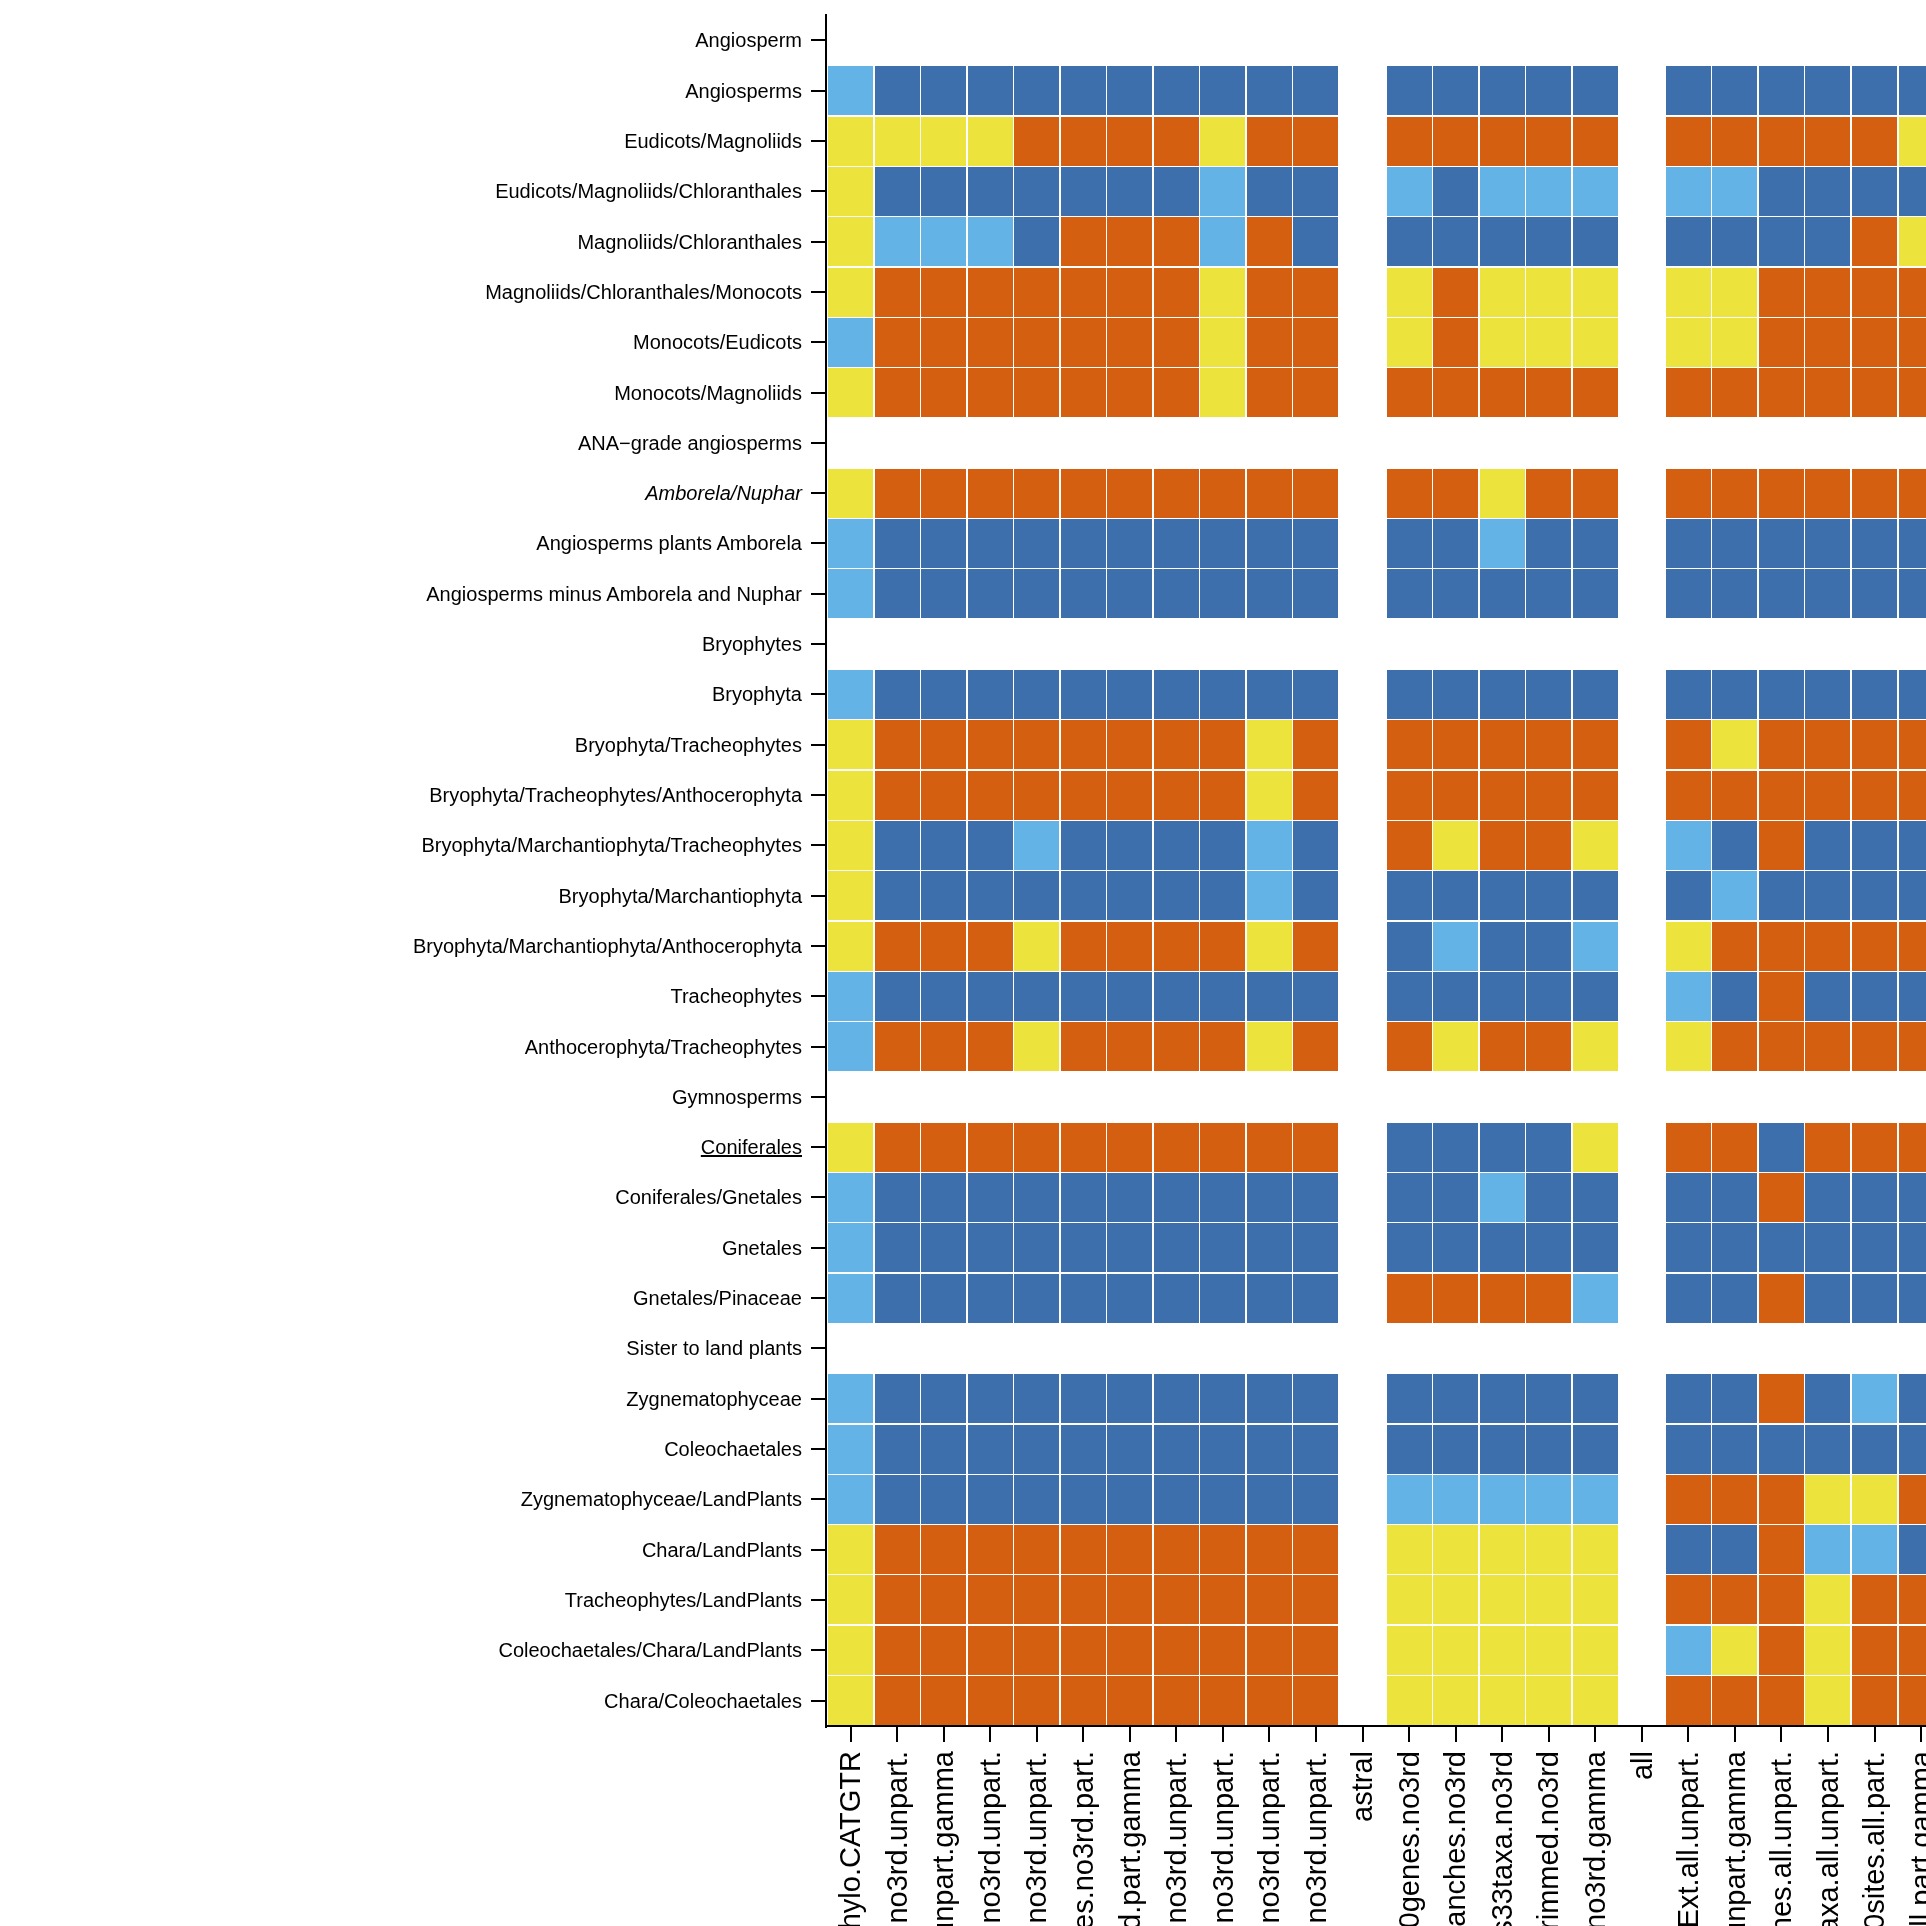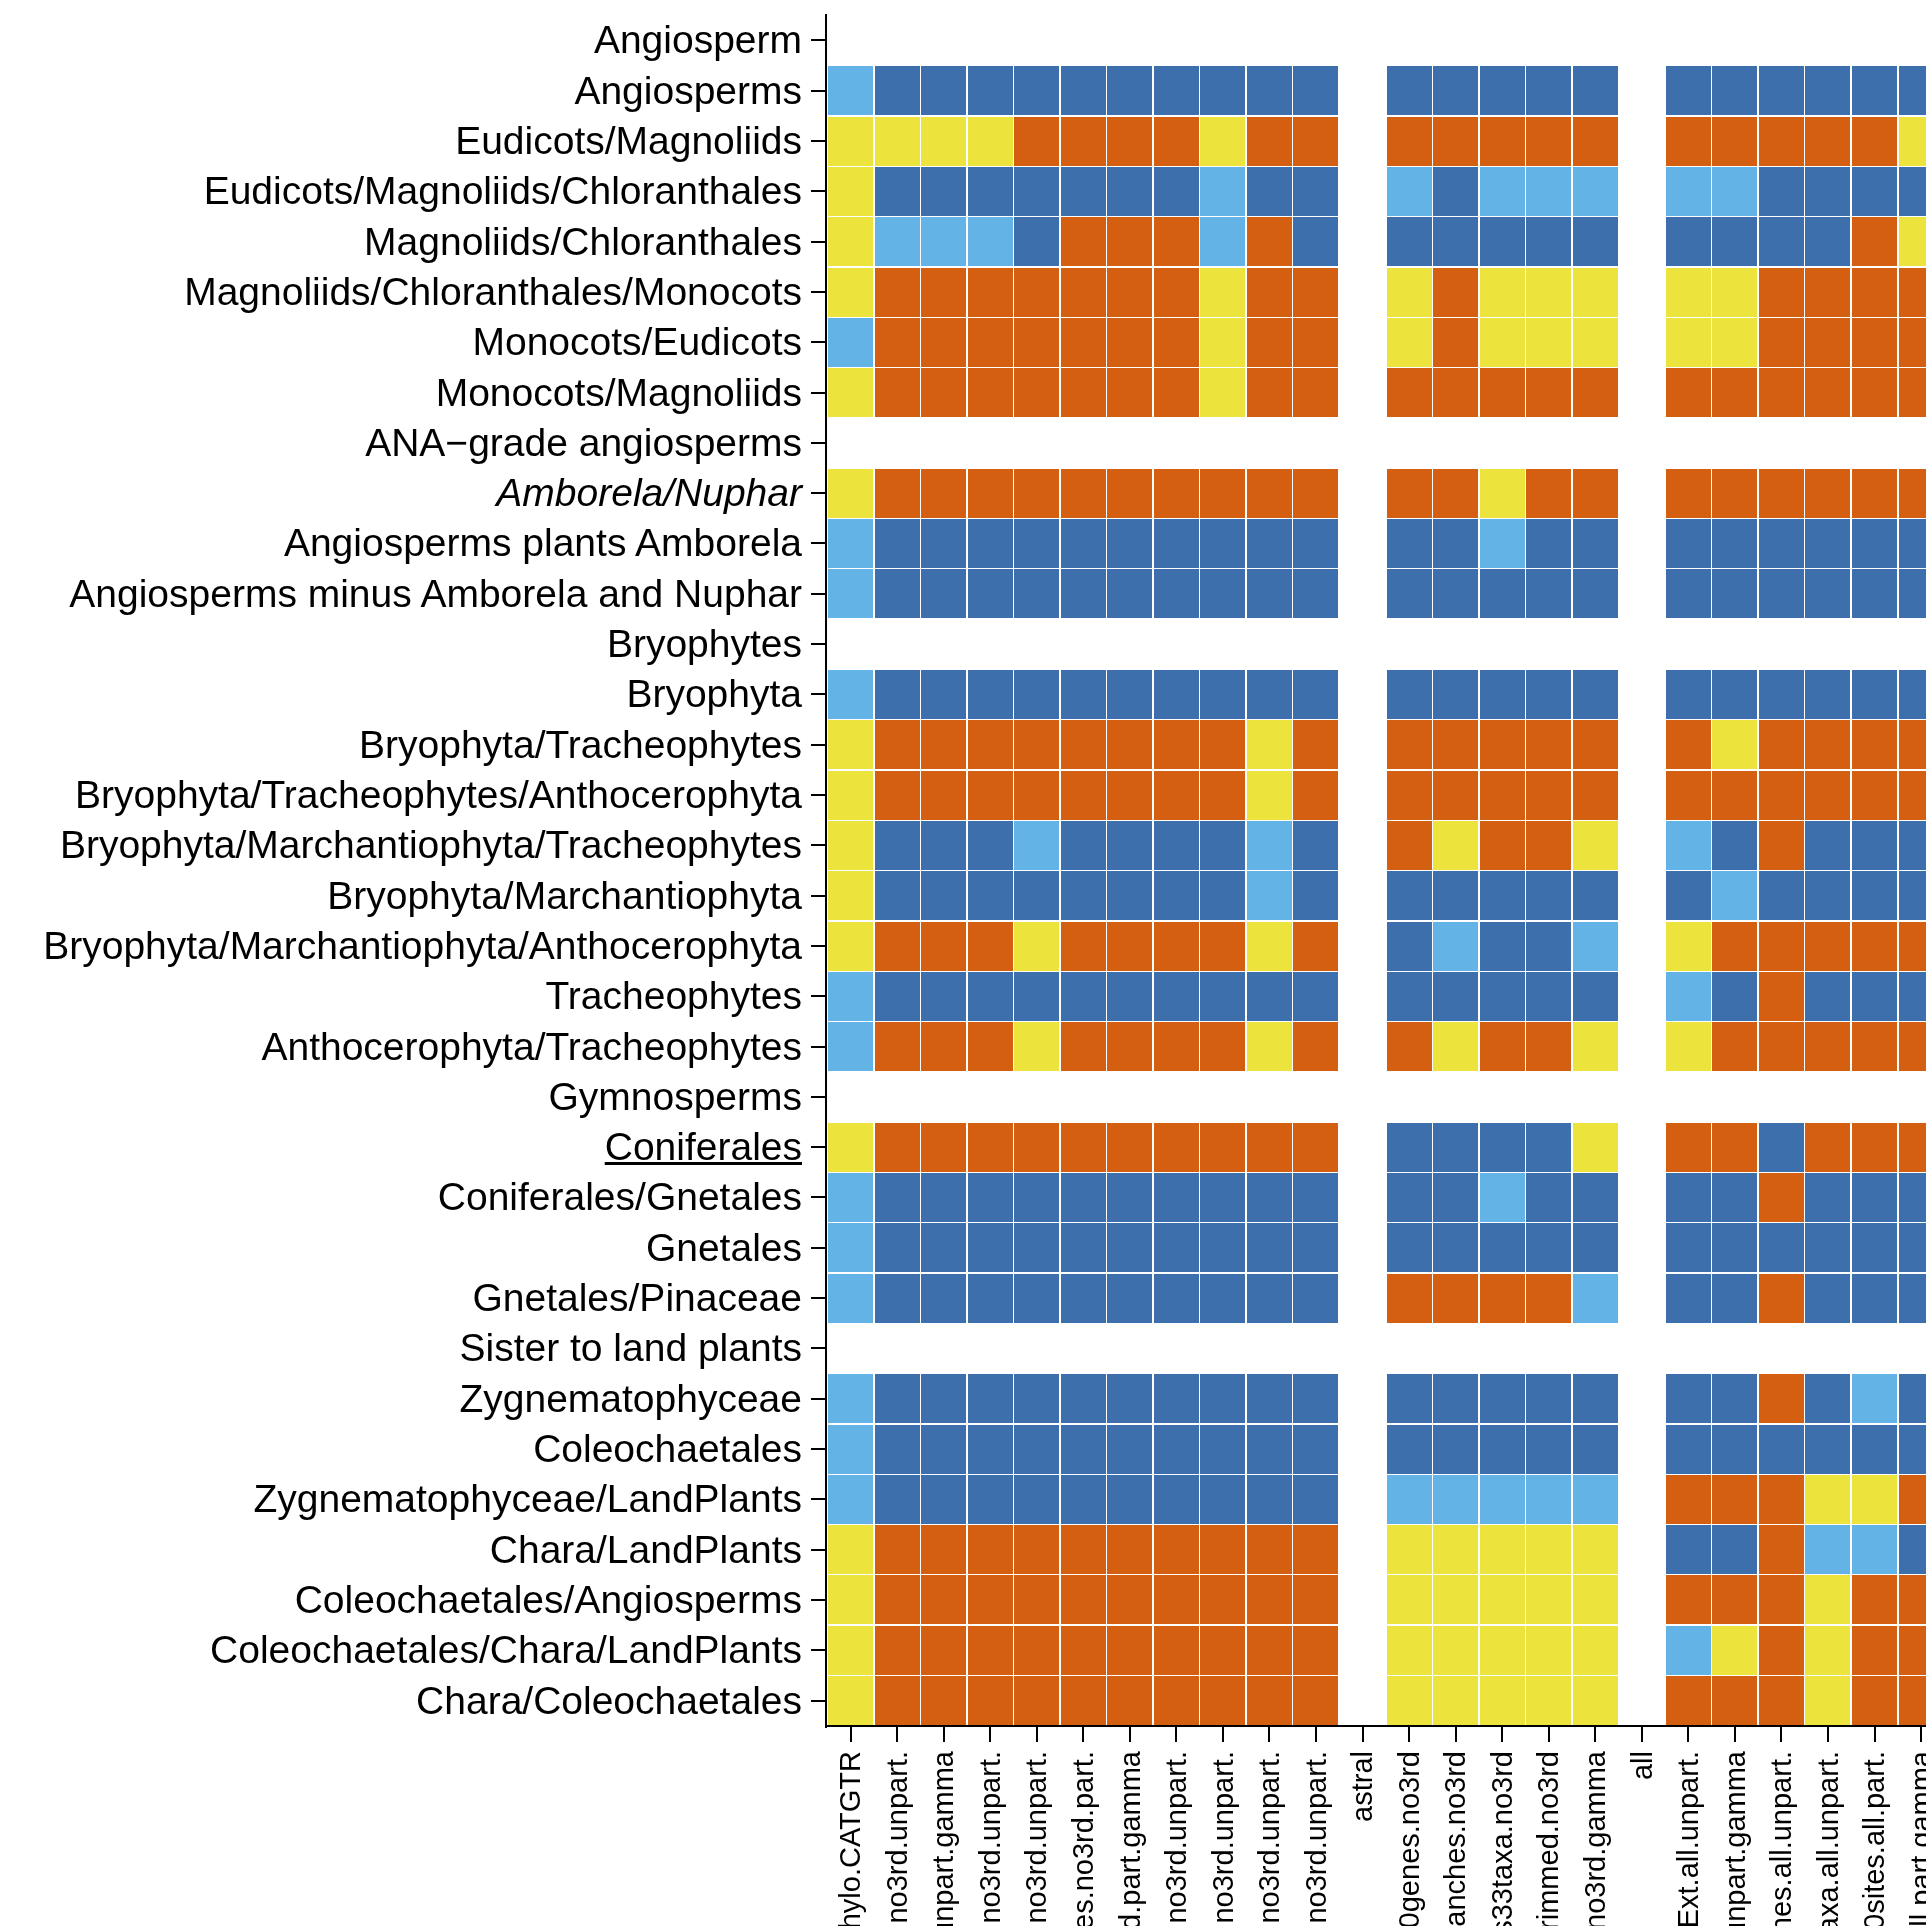--- a/index.html
+++ b/index.html
@@ -1,18 +1,18 @@
 <!DOCTYPE html>
 <html style="font-size:6.2px"><head>
 <meta charset="utf-8">
 <style>
   html,body{margin:0;padding:0;background:#ffffff;}
   .page{position:relative;width:2427px;height:2774px;background:#ffffff;
         font-family:"Liberation Sans",sans-serif;color:#000;overflow:hidden;}
-  .ylab{position:absolute;left:0;width:802px;text-align:right;font-size:39px;
+  .ylab{position:absolute;left:0;width:802px;text-align:right;font-size:20px;
         white-space:nowrap;color:#000;}
   .ytick{position:absolute;width:14px;height:2.3px;background:#000;left:811px;}
   .xtick{position:absolute;width:2.3px;height:14.6px;background:#000;top:1727px;}
   .yaxis-line{position:absolute;left:825px;top:14px;width:2.3px;height:1714px;background:#000;}
   .xaxis-line{position:absolute;left:825px;top:1725px;width:1586px;height:2.3px;background:#000;}
   .cell{position:absolute;}
   .xlab-wrap{position:absolute;width:0;height:0;}
   .xlab-wrap span{position:absolute;top:0;right:0;display:block;white-space:nowrap;
         font-size:29px;line-height:31px;transform-origin:100% 0;transform:rotate(-90deg);}
 </style>
@@ -45,21 +45,21 @@
       <div class="ylab" style="top: 1072px; height: 50px; line-height: 50px;">Gymnosperms</div>
       <div class="ylab" style="top: 1122px; height: 50px; line-height: 50px; text-decoration: underline;">Coniferales</div>
       <div class="ylab" style="top: 1172px; height: 50px; line-height: 50px;">Coniferales/Gnetales</div>
       <div class="ylab" style="top: 1223px; height: 50px; line-height: 50px;">Gnetales</div>
       <div class="ylab" style="top: 1273px; height: 50px; line-height: 50px;">Gnetales/Pinaceae</div>
       <div class="ylab" style="top: 1323px; height: 50px; line-height: 50px;">Sister to land plants</div>
       <div class="ylab" style="top: 1374px; height: 50px; line-height: 50px;">Zygnematophyceae</div>
       <div class="ylab" style="top: 1424px; height: 50px; line-height: 50px;">Coleochaetales</div>
       <div class="ylab" style="top: 1474px; height: 50px; line-height: 50px;">Zygnematophyceae/LandPlants</div>
       <div class="ylab" style="top: 1525px; height: 50px; line-height: 50px;">Chara/LandPlants</div>
-      <div class="ylab" style="top: 1575px; height: 50px; line-height: 50px;">Coleochaetales/Angiosperms</div>
+      <div class="ylab" style="top: 1575px; height: 50px; line-height: 50px;">Tracheophytes/LandPlants</div>
       <div class="ylab" style="top: 1625px; height: 50px; line-height: 50px;">Coleochaetales/Chara/LandPlants</div>
       <div class="ylab" style="top: 1676px; height: 50px; line-height: 50px;">Chara/Coleochaetales</div>
     </div>
   <div id="yticks">
       <div class="ytick" style="top: 39px;"></div>
       <div class="ytick" style="top: 90px;"></div>
       <div class="ytick" style="top: 140px;"></div>
       <div class="ytick" style="top: 190px;"></div>
       <div class="ytick" style="top: 241px;"></div>
       <div class="ytick" style="top: 291px;"></div>

